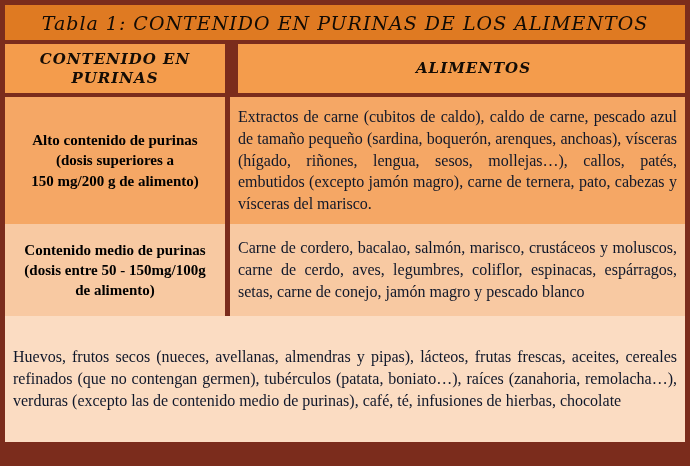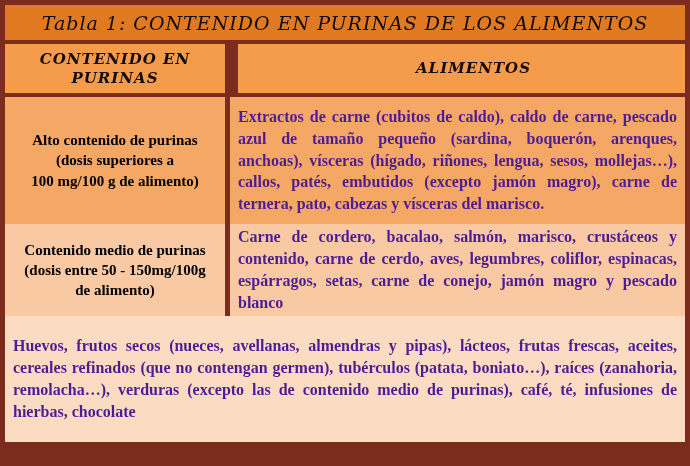--- a/index.html
+++ b/index.html
@@ -88,55 +88,54 @@
     padding: 0 4px;
   }
   .foods-cell {
     display: flex;
     align-items: center;
     padding: 4px 8px;
   }
   .foods-text {
     font-size: 16px;
     line-height: 1.37;
-    color: #4c1d95;
+    color: #0f172a;
     text-align: justify;
-    font-weight: bold;
   }
 </style>
 </head>
 <body>
 
 <div class="frame">
 
   <div class="title-bar">
     <span class="title-text">Tabla 1:  CONTENIDO EN PURINAS DE LOS ALIMENTOS</span>
   </div>
 
   <div class="header-row">
     <div class="header-cell col-left">CONTENIDO EN
 PURINAS</div>
     <div class="header-cell col-right">ALIMENTOS</div>
   </div>
 
   <div class="body-row row-high">
     <div class="cell category-cell col-left">Alto contenido de purinas
 (dosis superiores a
-100 mg/100 g de alimento)</div>
+150 mg/200 g de alimento)</div>
     <div class="cell foods-cell col-right">
       <div class="foods-text">Extractos de carne (cubitos de caldo), caldo de carne, pescado azul de tamaño pequeño (sardina, boquerón, arenques, anchoas), vísceras (hígado, riñones, lengua, sesos, mollejas…), callos, patés, embutidos (excepto jamón magro), carne de ternera, pato, cabezas y vísceras del marisco.</div>
     </div>
   </div>
 
   <div class="body-row row-medium">
     <div class="cell category-cell col-left">Contenido medio de purinas
 (dosis entre 50 - 150mg/100g
 de alimento)</div>
     <div class="cell foods-cell col-right">
-      <div class="foods-text">Carne de cordero, bacalao, salmón, marisco, crustáceos y contenido, carne de cerdo, aves, legumbres, coliflor, espinacas, espárragos, setas, carne de conejo, jamón magro y pescado blanco</div>
+      <div class="foods-text">Carne de cordero, bacalao, salmón, marisco, crustáceos y moluscos, carne de cerdo, aves, legumbres, coliflor, espinacas, espárragos, setas, carne de conejo, jamón magro y pescado blanco</div>
     </div>
   </div>
 
   <div class="body-row row-none">
     <div class="cell foods-cell col-right">
       <div class="foods-text">Huevos, frutos secos (nueces, avellanas, almendras y pipas), lácteos, frutas frescas, aceites, cereales refinados (que no contengan germen), tubérculos (patata, boniato…), raíces (zanahoria, remolacha…), verduras (excepto las de contenido medio de purinas), café, té, infusiones de hierbas, chocolate</div>
     </div>
   </div>
 
 </div>

